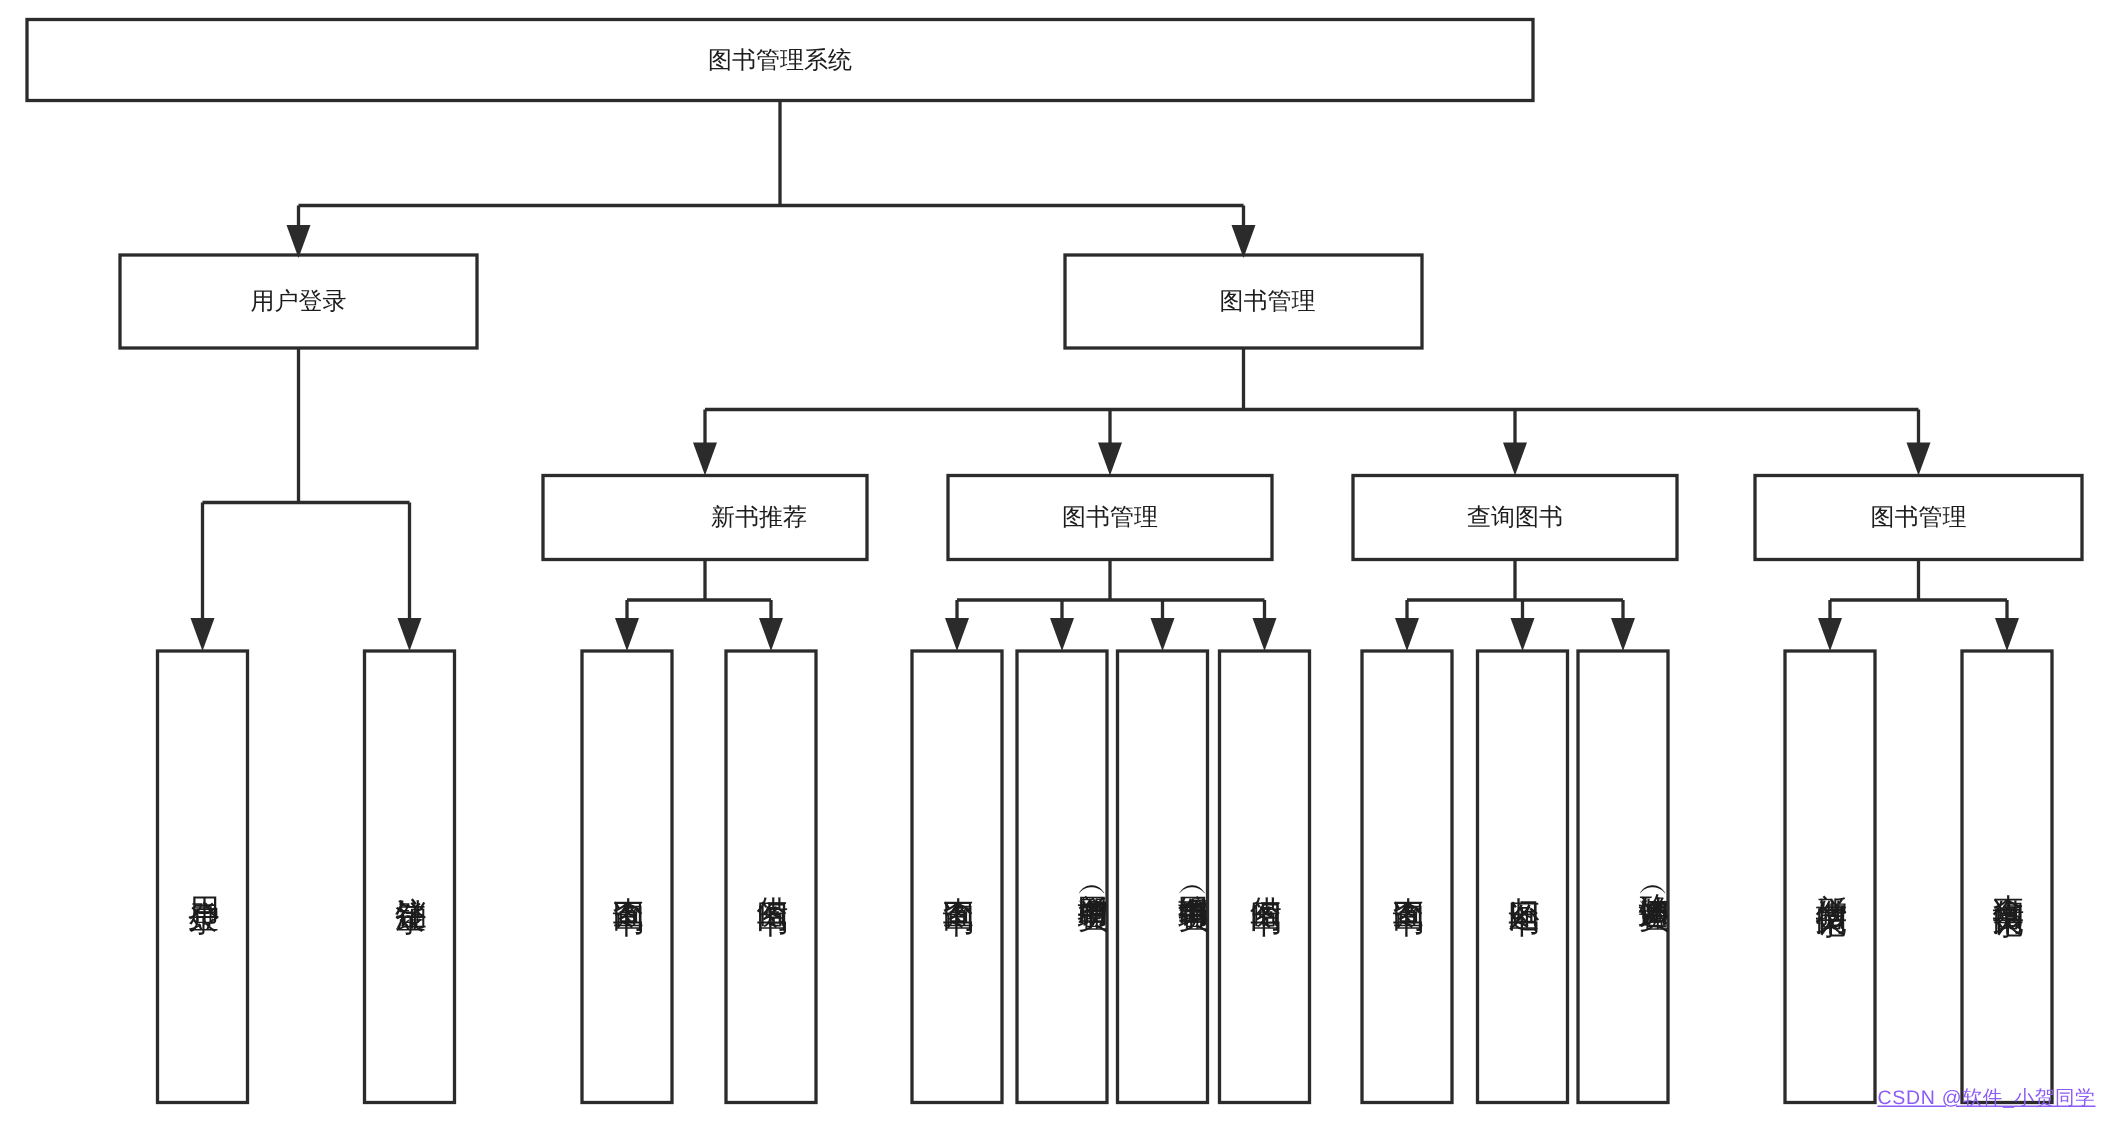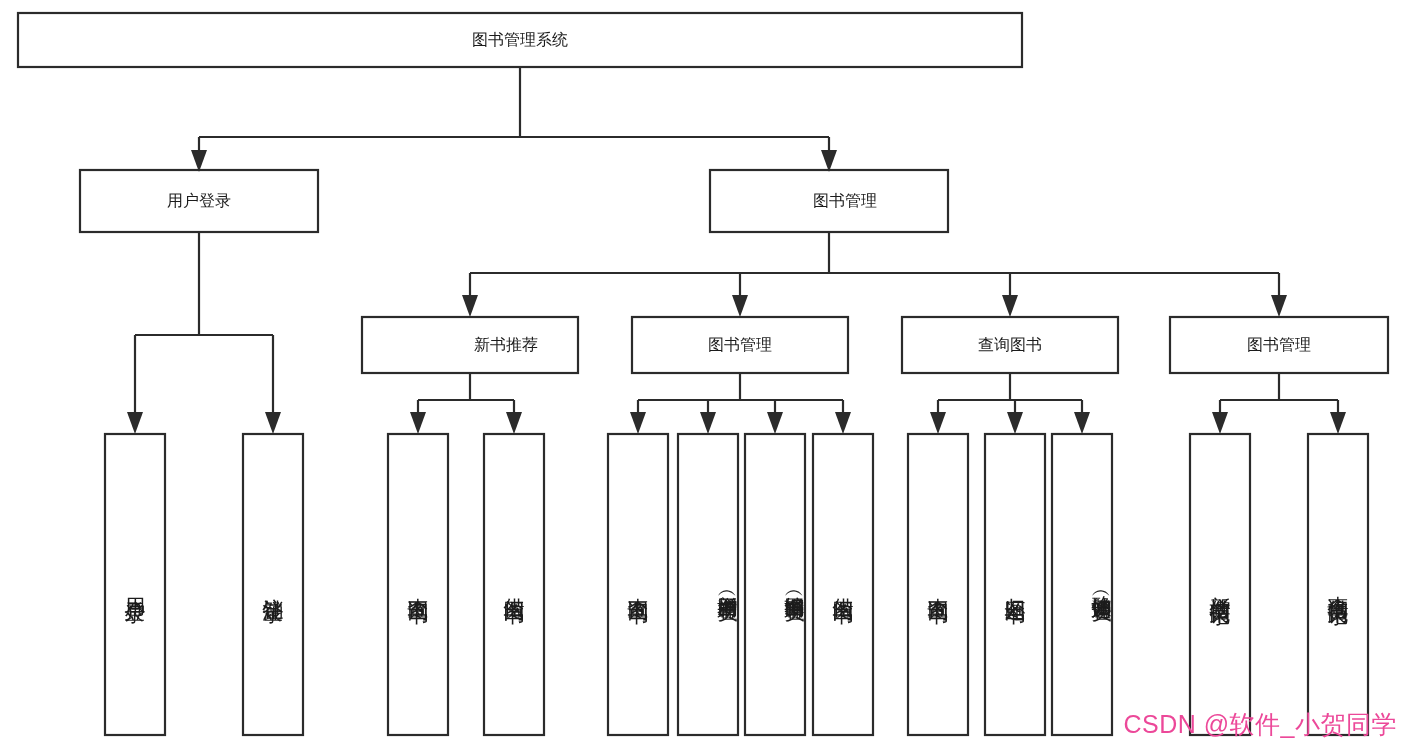--- a/index.html
+++ b/index.html
@@ -67,24 +67,25 @@
     align-items: center;
     justify-content: center;
     pointer-events: none;
     white-space: nowrap;
   }
   #watermark {
     position: absolute;
     right: 8px;
     bottom: 6px;
     font-family: "Liberation Sans", "DejaVu Sans", sans-serif;
-    font-size: 25px;
-    color: #ec4899;
+    font-size: 13px;
+    color: #8b5cf6;
     white-space: nowrap;
     letter-spacing: 0.5px;
+    text-decoration: underline;
   }
 </style>
 </head>
 <body>
 
 <div id="diagram-root">
 
   <svg id="tree-svg" viewBox="0 0 1405 747">
     <defs></defs>
 

